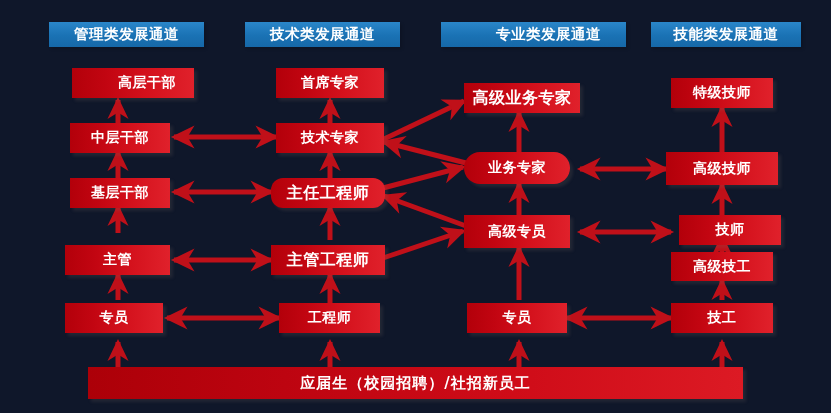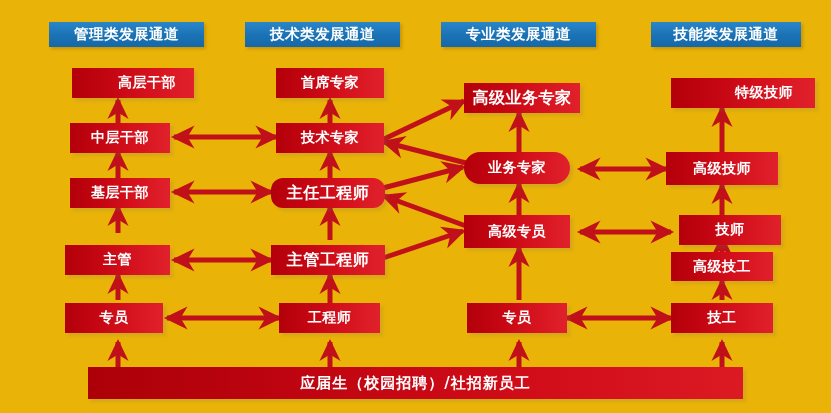--- a/index.html
+++ b/index.html
@@ -2,21 +2,21 @@
 <html><head>
 <meta charset="utf-8">
 <style>
   html,body{margin:0;padding:0;}
   body{
     width:831px;height:413px;
     background:#ffffff;
     font-family:"DejaVu Sans","Liberation Sans",sans-serif;
     overflow:hidden;
   }
-  #stage{position:relative;width:831px;height:413px;overflow:hidden;background:#eab308;}
+  #stage{position:relative;width:831px;height:413px;overflow:hidden;background:#0f172a;}
 
   
   .chan-head{
     position:absolute;
     height:25px;
     display:flex;align-items:center;justify-content:center;
     color:#ffffff;
     font-size:14.5px;
     font-weight:bold;
     letter-spacing:.5px;
@@ -110,41 +110,41 @@
 
       <line x1="118" y1="367" x2="118" y2="342" marker-end="url(#ahv)"></line>
       <line x1="330" y1="367" x2="330" y2="342" marker-end="url(#ahv)"></line>
       <line x1="519" y1="367" x2="519" y2="342" marker-end="url(#ahv)"></line>
       <line x1="722" y1="367" x2="722" y2="342" marker-end="url(#ahv)"></line>
     </g>
   </svg>
 
   <div class="chan-head" style="left:49px;top:22px;width:155px;">管理类发展通道</div>
   <div class="chan-head" style="left:245px;top:22px;width:155px;">技术类发展通道</div>
-  <div class="chan-head" style="left:441px;top:22px;width:155px;">专业类发展通道</div>
+  <div class="chan-head" style="left:441px;top:22px;width:155px;padding-left:30px;">专业类发展通道</div>
   <div class="chan-head" style="left:651px;top:22px;width:150px;">技能类发展通道</div>
 
   <div class="node" style="left:72px;top:68px;width:94px;height:30px;padding-left:28px;">高层干部</div>
   <div class="node" style="left:70px;top:123px;width:100px;height:30px;">中层干部</div>
   <div class="node" style="left:70px;top:178px;width:100px;height:30px;">基层干部</div>
   <div class="node" style="left:65px;top:245px;width:105px;height:30px;">主管</div>
   <div class="node" style="left:65px;top:303px;width:98px;height:30px;">专员</div>
 
   <div class="node" style="left:276px;top:68px;width:108px;height:30px;">首席专家</div>
   <div class="node" style="left:276px;top:123px;width:108px;height:30px;">技术专家</div>
   <div class="node small" style="left:271px;top:178px;width:114px;height:30px;border-radius:12px;">主任工程师</div>
   <div class="node small" style="left:271px;top:245px;width:114px;height:30px;">主管工程师</div>
   <div class="node" style="left:279px;top:303px;width:101px;height:30px;">工程师</div>
 
   <div class="node small" style="left:464px;top:83px;width:116px;height:30px;">高级业务专家</div>
   <div class="node" style="left:464px;top:152px;width:106px;height:32px;border-radius:16px;">业务专家</div>
   <div class="node" style="left:464px;top:215px;width:106px;height:33px;">高级专员</div>
   <div class="node" style="left:467px;top:303px;width:100px;height:30px;">专员</div>
 
-  <div class="node" style="left:671px;top:78px;width:102px;height:30px;padding-left:42px;">特级技师</div>
+  <div class="node" style="left:671px;top:78px;width:102px;height:30px;">特级技师</div>
   <div class="node" style="left:666px;top:152px;width:112px;height:33px;">高级技师</div>
   <div class="node" style="left:671px;top:215px;width:102px;height:30px;margin-left:8px;">技师</div>
   <div class="node" style="left:671px;top:252px;width:102px;height:29px;">高级技工</div>
   <div class="node" style="left:671px;top:303px;width:102px;height:30px;">技工</div>
 
   <div class="entrybar" style="left:88px;top:367px;width:655px;height:32px;">应届生（校园招聘）/社招新员工</div>
 
 </div>
 
 </body></html>

